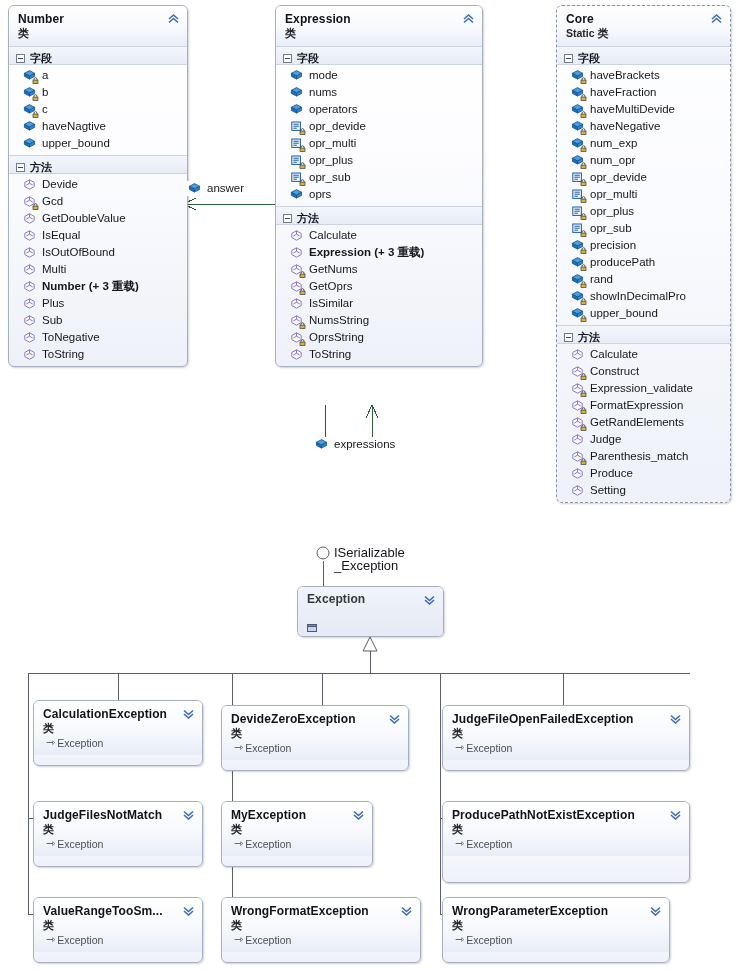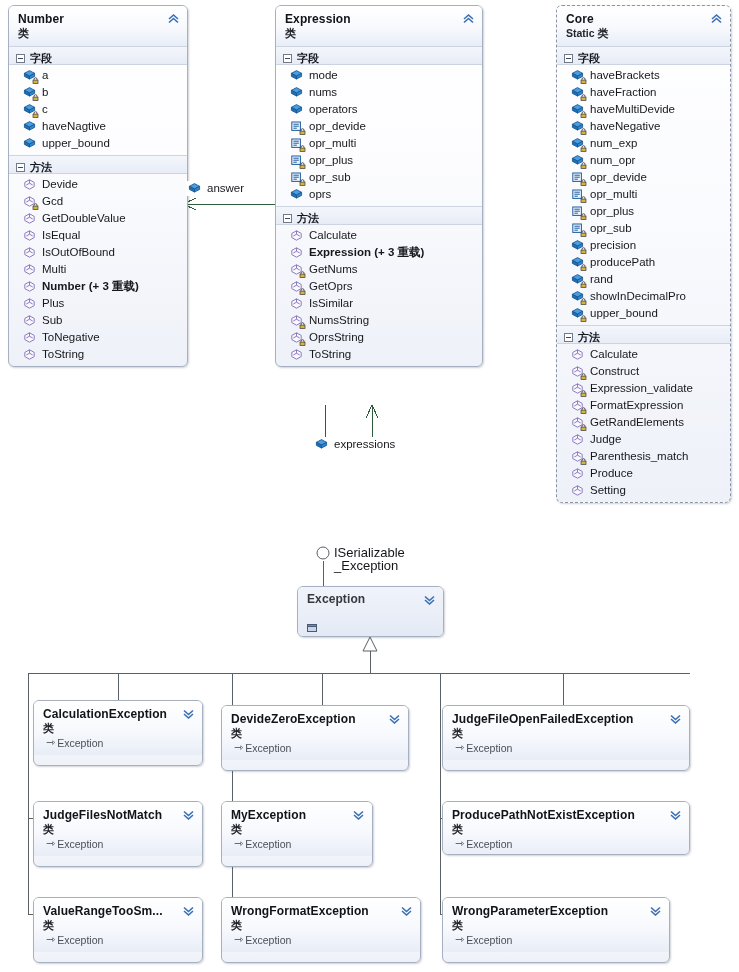--- a/index.html
+++ b/index.html
@@ -1157,21 +1157,21 @@
       <div class="uml-base"><span class="arrow-up-glyph">⇾</span><span>Exception</span></div>
       <span class="chev">
         <svg width="13" height="11" viewBox="0 0 13 11">
             <path d="M2 2.5 L6.5 6.5 L11 2.5" fill="none" stroke="#3d6fb5" stroke-width="1.6"></path>
             <path d="M2 6 L6.5 10 L11 6" fill="none" stroke="#3d6fb5" stroke-width="1.6"></path>
           </svg>
       </span>
     </div>
   </div>
 
-  <div class="uml" style="left:442px; top:801px; width:248px; height:54px;">
+  <div class="uml" style="left:442px; top:801px; width:248px; height:82px;">
     <div class="uml-head">
       <div class="uml-title">ProducePathNotExistException</div>
       <div class="uml-stereo"><span class="cjk">类</span></div>
       <div class="uml-base"><span class="arrow-up-glyph">⇾</span><span>Exception</span></div>
       <span class="chev">
         <svg width="13" height="11" viewBox="0 0 13 11">
             <path d="M2 2.5 L6.5 6.5 L11 2.5" fill="none" stroke="#3d6fb5" stroke-width="1.6"></path>
             <path d="M2 6 L6.5 10 L11 6" fill="none" stroke="#3d6fb5" stroke-width="1.6"></path>
           </svg>
       </span>

